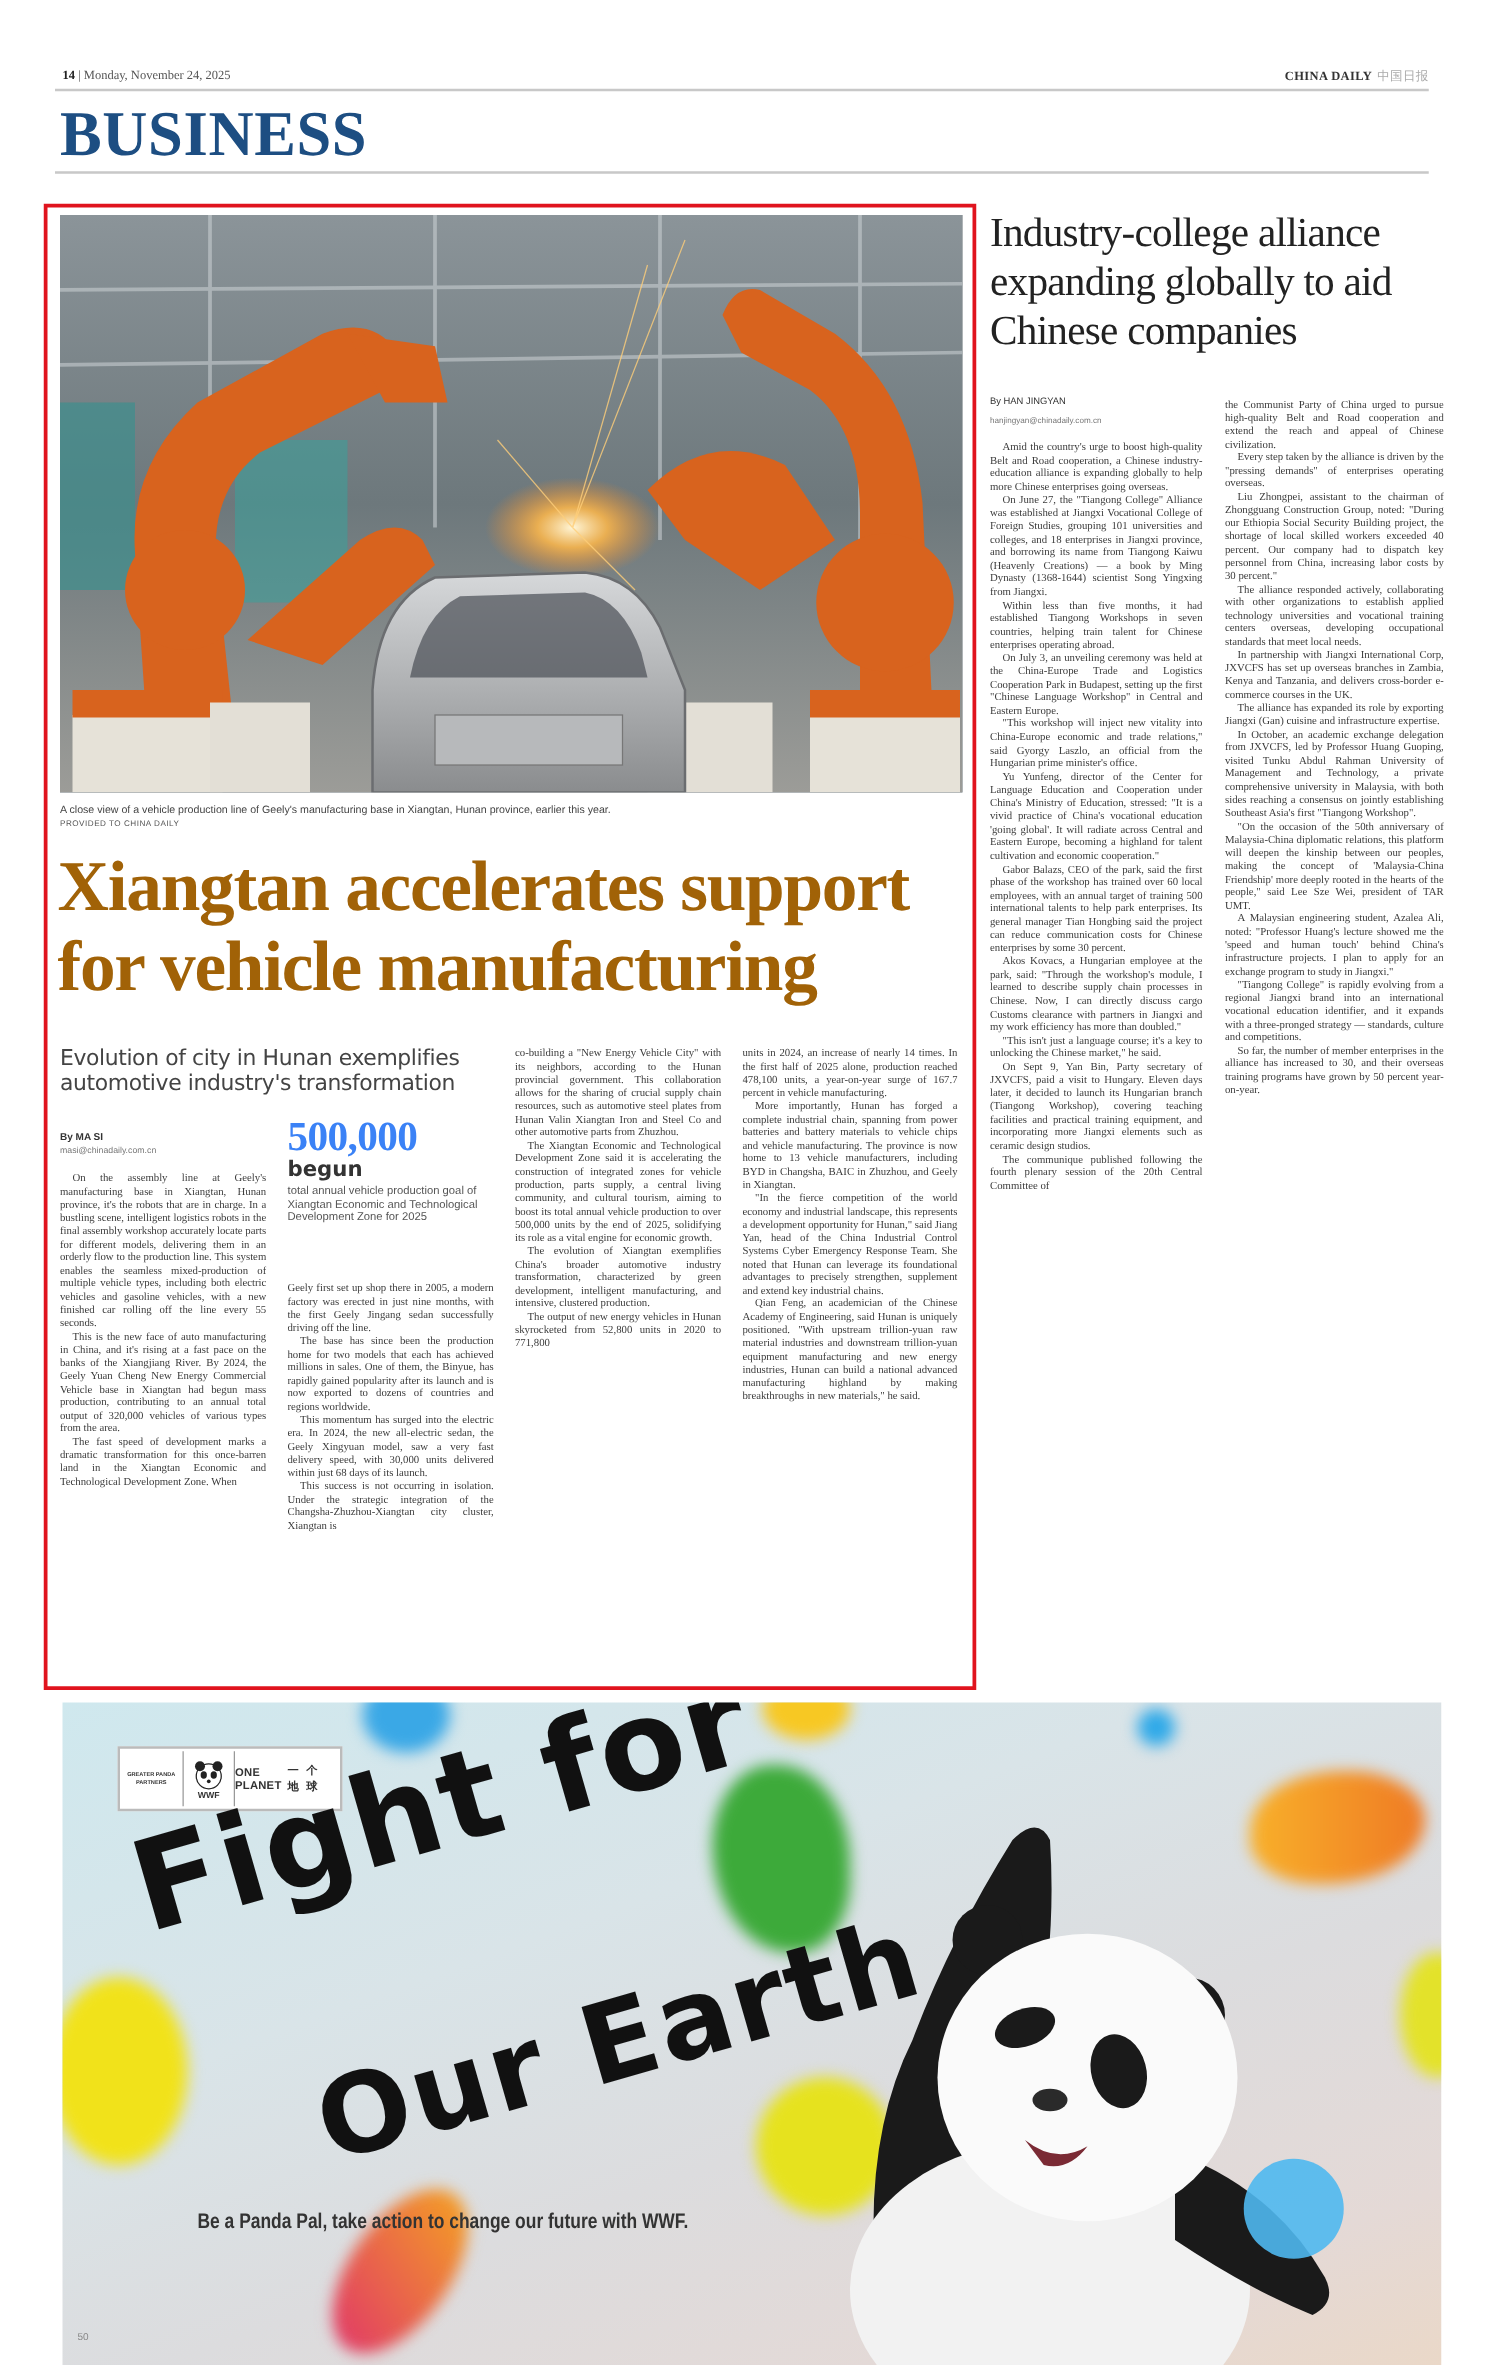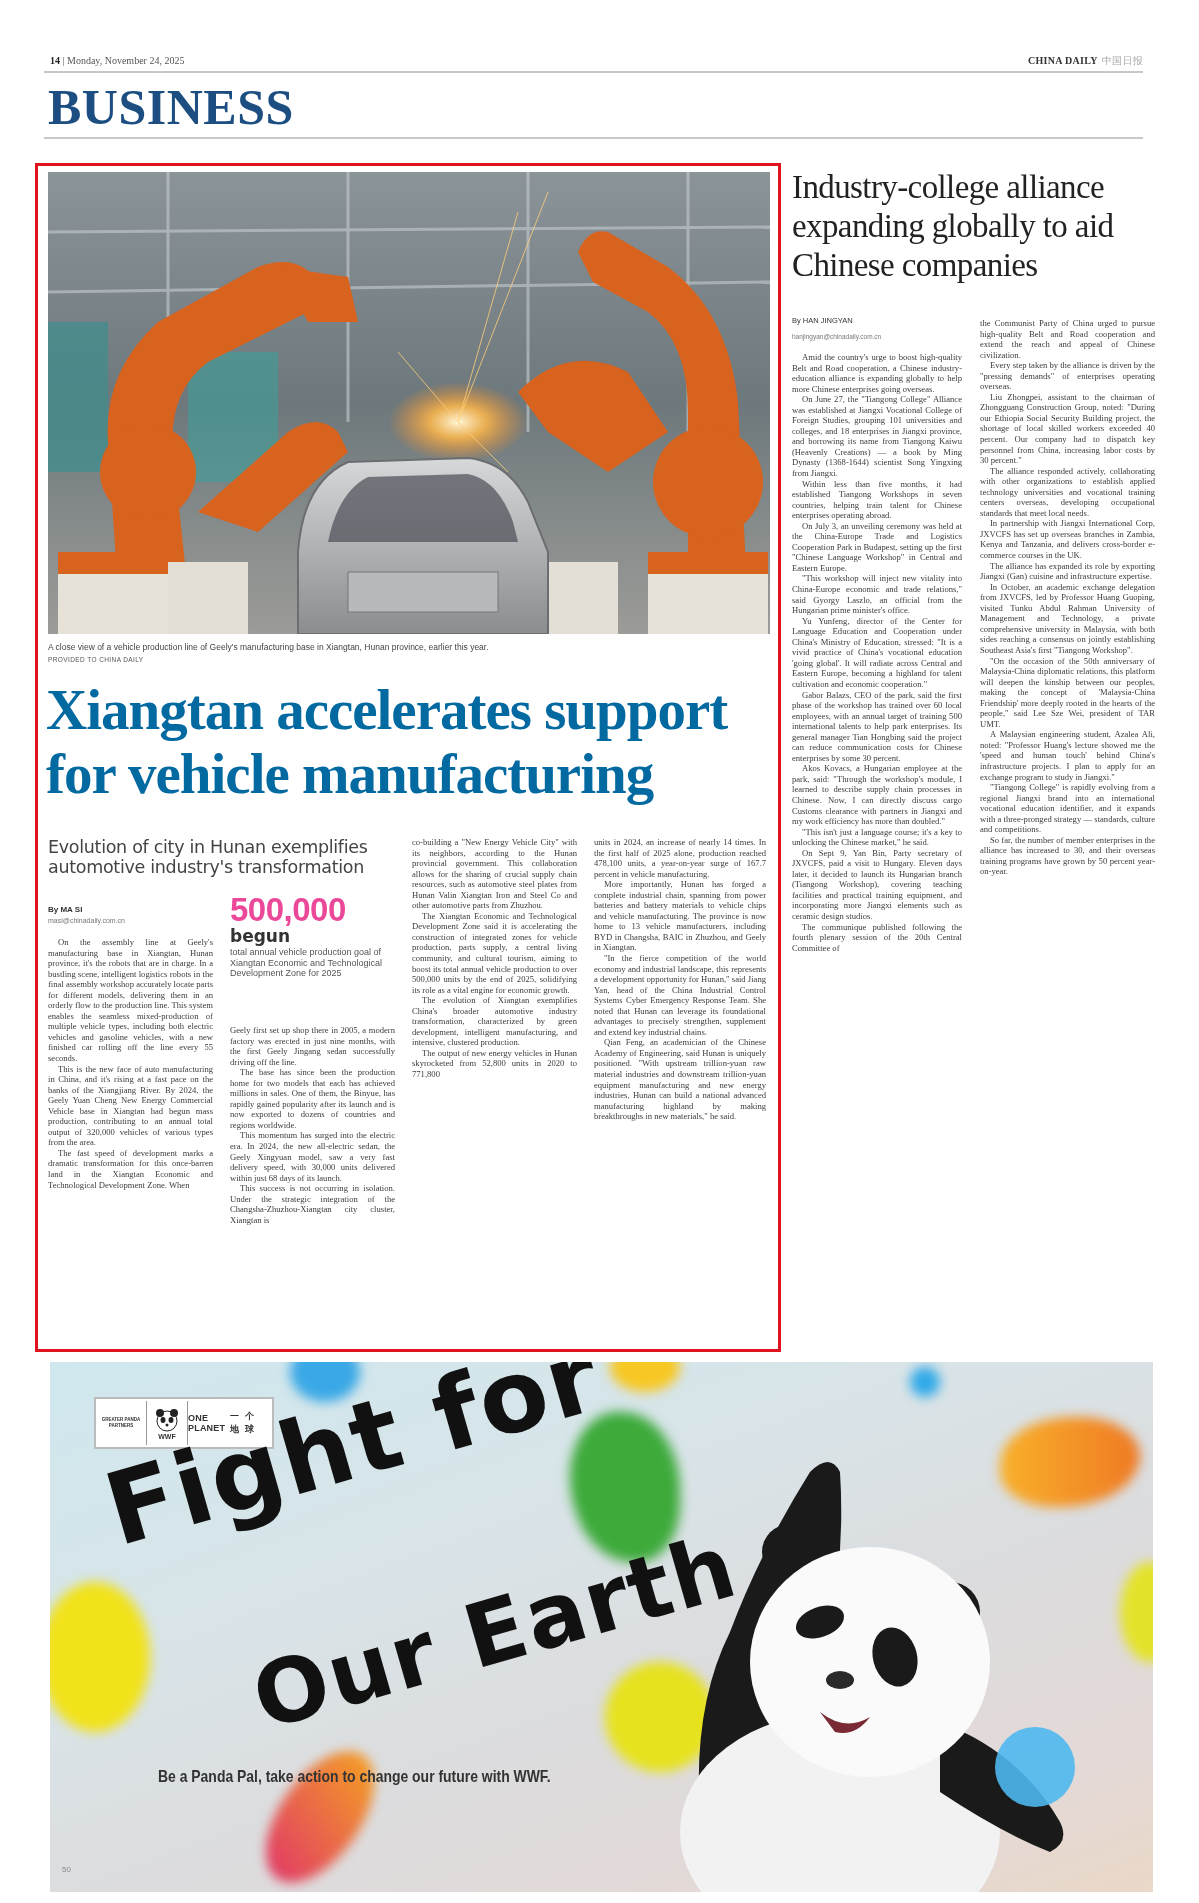--- a/index.html
+++ b/index.html
@@ -17,27 +17,27 @@
 
   
   .frame { left:35px; top:163px; width:746px; height:1189px; border:3px solid #e0141e; box-sizing:border-box; }
 
   
   .photo { left:48px; top:172px; width:722px; height:462px; overflow:hidden; background:#6a7478; }
   .photo svg { width:100%; height:100%; display:block; }
   .caption { left:48px; top:642px; width:720px; font-size:8.5px; color:#444; font-family:"Liberation Sans", sans-serif; }
   .credit { left:48px; top:656px; font-size:6.5px; color:#555; letter-spacing:0.4px; font-family:"Liberation Sans", sans-serif; }
 
-  .headline { left:46px; top:678px; width:740px; font-size:57px; line-height:64px; font-weight:bold; color:#0369a1; letter-spacing:-1px; font-family:"Liberation Serif", serif; }
+  .headline { left:46px; top:678px; width:740px; font-size:57px; line-height:64px; font-weight:bold; color:#a16207; letter-spacing:-1px; font-family:"Liberation Serif", serif; }
 
   .deck { left:48px; top:837px; width:350px; font-size:17.5px; line-height:20px; color:#444; font-family:"DejaVu Sans", sans-serif; letter-spacing:-0.3px; }
   .byline { left:48px; top:905px; font-size:8px; font-weight:bold; color:#333; font-family:"Liberation Sans", sans-serif; }
   .email { left:48px; top:917px; font-size:7px; color:#777; font-family:"Liberation Sans", sans-serif; }
 
-  .stat-num { left:230px; top:893px; font-size:33px; line-height:34px; font-weight:bold; color:#ec4899; font-family:Liberation Sans, sans-serif; letter-spacing:-0.5px;text-align:center; }
+  .stat-num { left:230px; top:893px; font-size:33px; line-height:34px; font-weight:bold; color:#3b82f6; font-family:Liberation Serif, serif; letter-spacing:-0.5px;text-align:center; }
   .stat-unit { left:230px; top:926px; font-size:17px; font-weight:bold; color:#333; font-family:"DejaVu Sans", sans-serif; }
   .stat-desc { left:230px; top:947px; width:165px; font-size:9px; line-height:10.5px; color:#555; font-family:"Liberation Sans", sans-serif; }
 
   .col { font-size:8.6px; line-height:10.55px; color:#3b3b3b; text-align:justify; font-family:"Liberation Serif", serif; hyphens:auto; }
   .col p { margin:0; text-indent:10px; }
   .c1 { left:48px; top:937px; width:165px; height:405px; overflow:hidden; }
   .c2 { left:230px; top:1025px; width:165px; height:317px; overflow:hidden; }
   .c3 { left:412px; top:837px; width:165px; height:505px; overflow:hidden; }
   .c4 { left:594px; top:837px; width:172px; height:505px; overflow:hidden; }
 

